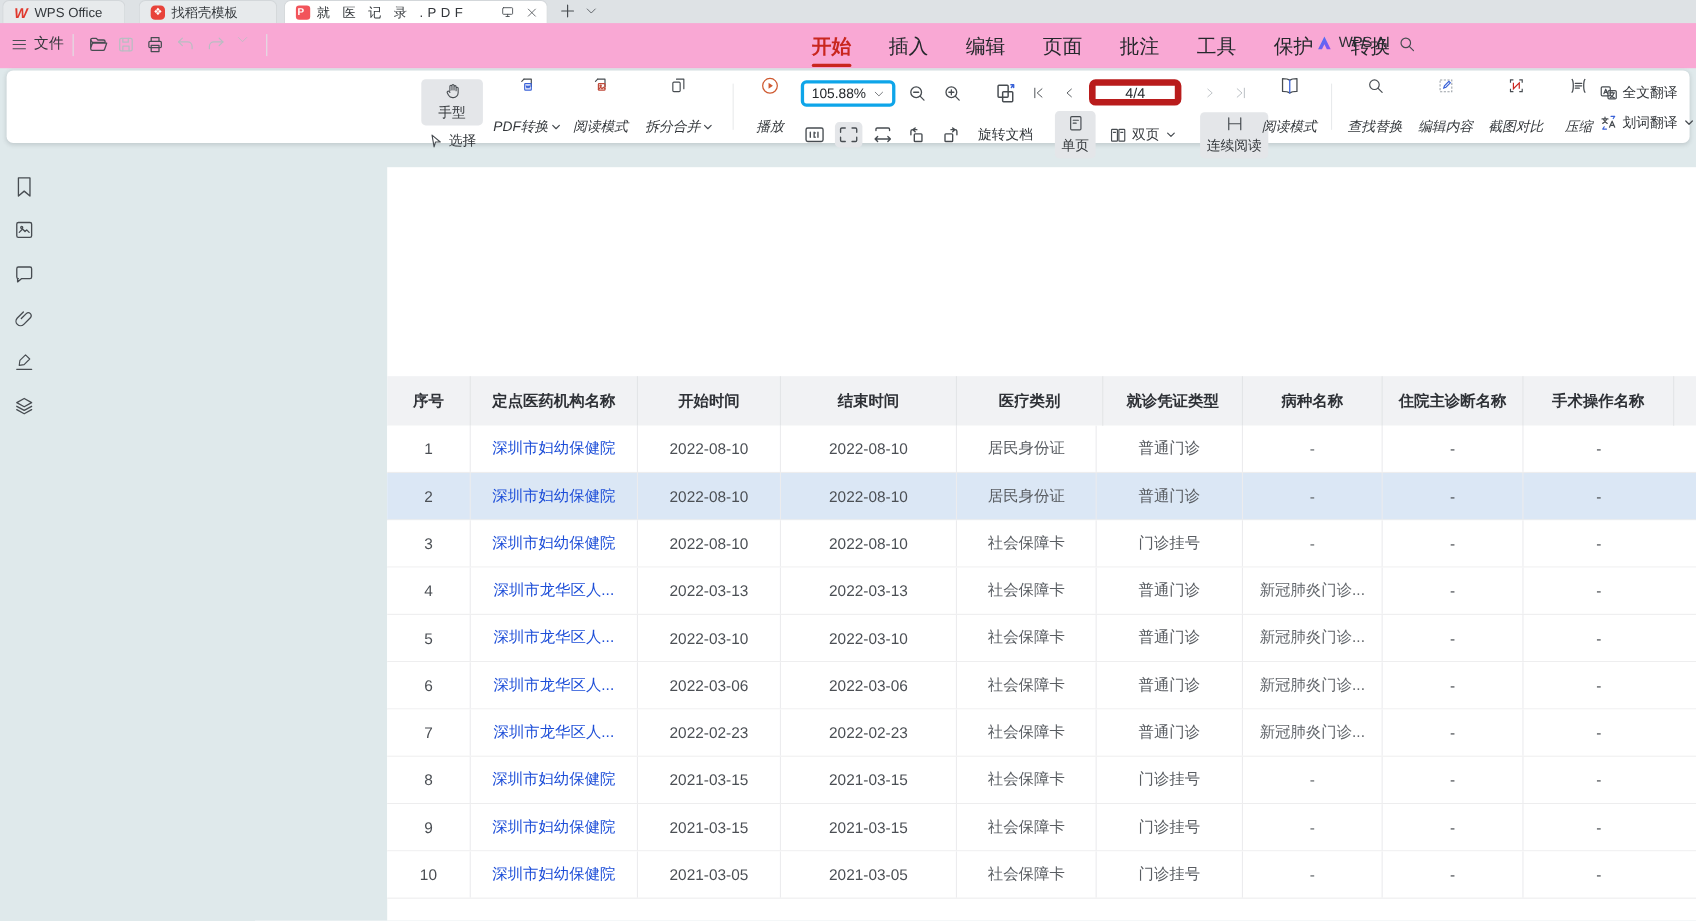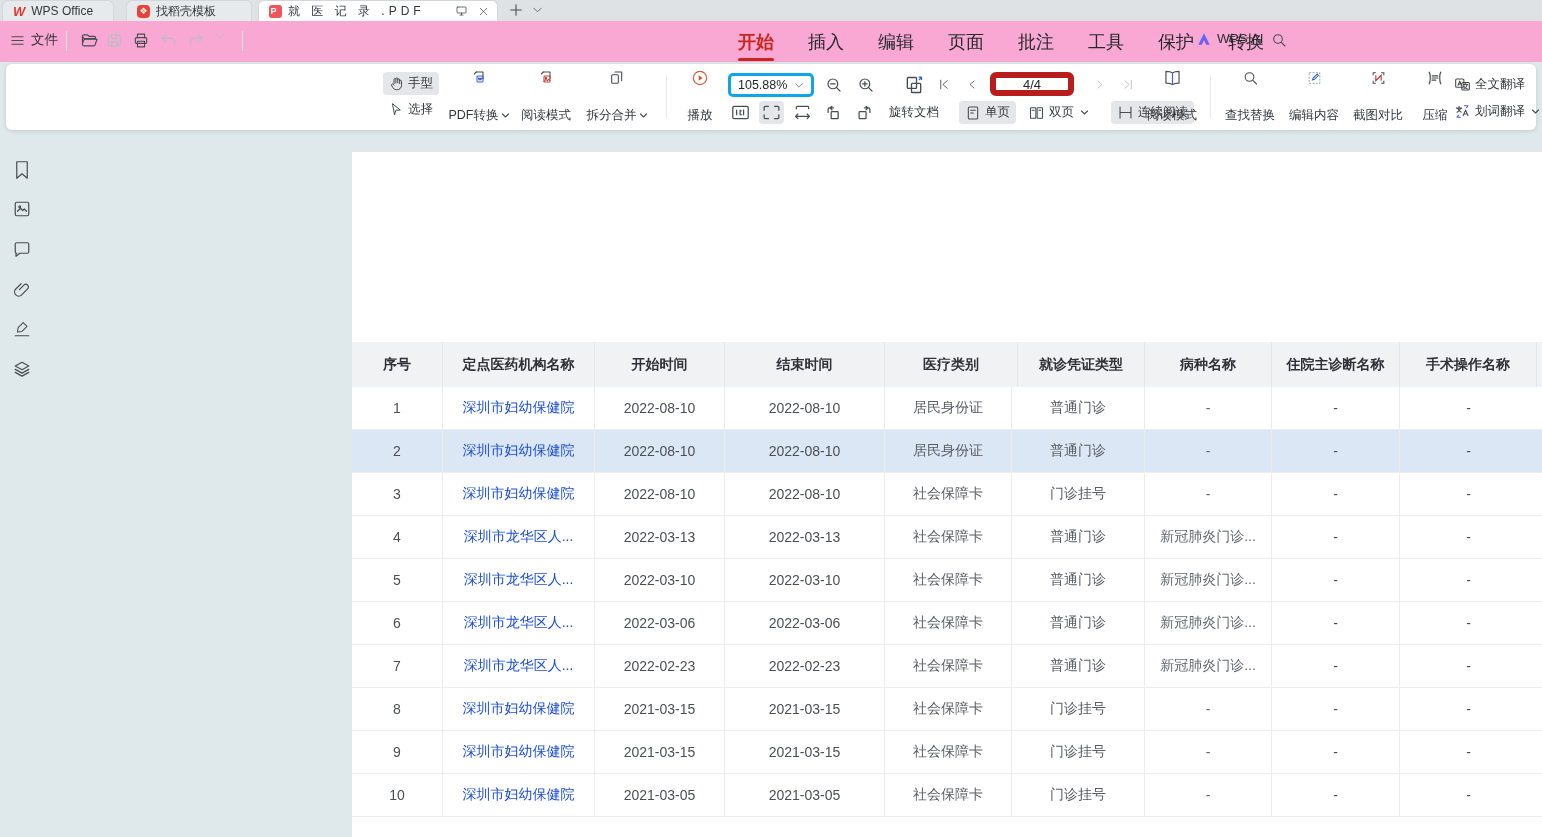--- a/index.html
+++ b/index.html
@@ -41,23 +41,23 @@
   #wpsai { position:absolute; left:1196px; top:10px; display:flex; gap:5px; align-items:center;
            font-size:13.5px; color:#2a2e33; }
   #menu-search { position:absolute; left:1271px; top:11px; }
 
   
   #toolbar { position:absolute; left:6px; top:64px; width:1530px; height:66px; background:#fff;
              border-radius:6px; box-shadow:0 1px 4px rgba(60,70,80,.18); }
   .tb { position:absolute; }
   .smallbtn { display:flex; align-items:center; gap:4px; font-size:12.5px; color:#33373b;
               padding:3px 6px; border-radius:4px; cursor:pointer; white-space:nowrap; }
-  .smallbtn.on { background:#e4e6e9; }
+  .smallbtn.on { background:#e4e6e9;flex-direction:column; }
   .bigbtn { width:64px; height:54px; display:flex; flex-direction:column; align-items:center;
-            justify-content:center; gap:21px; font-size:12.5px; color:#33373b; border-radius:4px; cursor:pointer; }
+            justify-content:center; gap:21px; font-size:12.5px; color:#33373b; border-radius:4px; cursor:pointer;font-style:italic; }
   .tb-div { position:absolute; top:12px; width:1px; height:42px; background:#e8eaec; }
   .chev { margin-left:2px; }
   #zoombox { width:86px; height:24px; border:3px solid #0ea5e9; border-radius:5px; display:flex;
              align-items:center; justify-content:space-between; padding:0 7px; font-size:12.5px; color:#24282c; }
   #pagebox { width:84px; height:24px; border:6px solid #b91c1c; border-radius:6px; display:flex;
              align-items:center; justify-content:center; font-size:13px; color:#24282c; }
   .iconbtn { padding:3px; border-radius:4px; cursor:pointer; }
   .iconbtn.on { background:#e4e6e9; }
   .dim .ic { stroke:#b8bdc2; }
 
@@ -68,21 +68,21 @@
   
   #page { position:absolute; left:352px; top:152px; width:1190px; height:685px; background:#ffffff; }
   #dtable { position:absolute; left:0; top:190px; width:1190px; font-size:14px; }
   .trow { display:flex; height:43px; border-bottom:1px solid #ededee; background:#fff; }
   .trow.hl { background:#dbe7f5; }
   #thead { display:flex; height:45px; background:#f1f2f4; font-weight:bold; color:#2e3136; font-size:14px; }
   .tcell { display:flex; align-items:center; justify-content:center; border-right:1px solid #ececee;
            overflow:hidden; white-space:nowrap; color:#4b4f54; }
   #thead .tcell { border-right:1px solid #e3e5e7; color:#2e3136; }
   .tcell:last-child { border-right:none; }
-  .c0{width:91px;} .c1{width:152px;color:#1d4ed8;} .c2{width:130px;} .c3{width:160px;}
+  .c0{width:76px;} .c1{width:152px;color:#1d4ed8;} .c2{width:130px;} .c3{width:160px;}
   .c4{width:127px;color:#595d62;} .c5{width:133px;color:#595d62;} .c6{width:127px;color:#63676c;}
   .c7{width:128px;} .c8{width:137px;}
   #thead .tcell{color:#2e3136;}
 </style>
 </head>
 <body>
 
 <div id="tabstrip">
   <div class="tab" id="tab-wps">
     <span class="wlogo">W</span>

